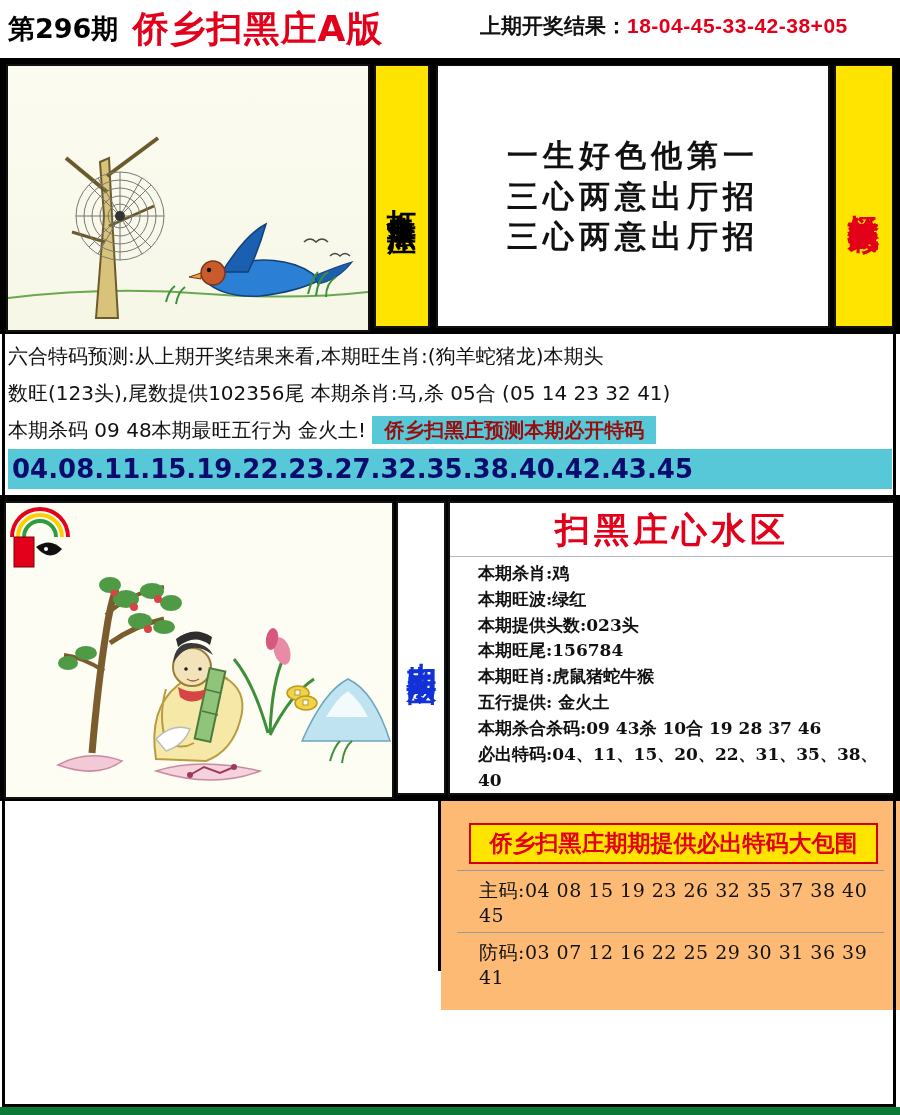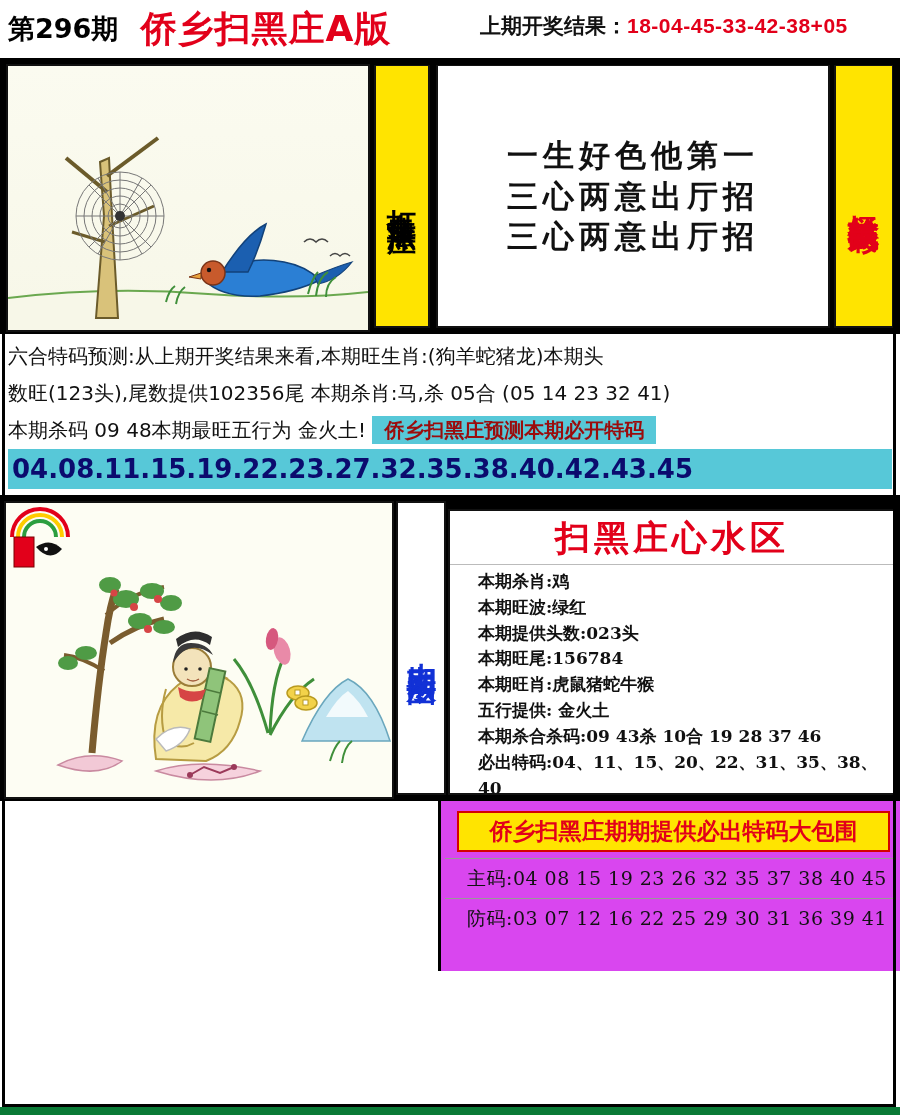--- a/index.html
+++ b/index.html
@@ -15,21 +15,21 @@
   .header{
     position:relative;height:58px;border-bottom:3px solid #000;
     display:flex;align-items:center;
   }
   .issue{
     font-size:27px;font-weight:bold;color:#000;padding-left:8px;white-space:nowrap;
     font-family:"DejaVu Sans",sans-serif;
   }
   .main-title{
     font-size:36px;font-weight:bold;color:#e2001a;letter-spacing:1px;
-    margin-left:22px;white-space:nowrap;font-family:"DejaVu Sans",sans-serif;
+    margin-left:14px;white-space:nowrap;font-family:"DejaVu Sans",sans-serif;
   }
   .prev-result{
     position:absolute;left:480px;top:12px;font-size:21px;font-weight:bold;white-space:nowrap;
   }
   .prev-result .lbl{color:#111;}
   .prev-result .val{color:#e2001a;letter-spacing:0.5px;}
 
   
   .toprow{
     display:flex;height:270px;border-bottom:3px solid #000;background:#000;
@@ -94,37 +94,37 @@
   .vtext-blue{
     width:46px;margin:3px 2px;background:#ffffff;border:2px solid #111;
     display:flex;align-items:center;justify-content:center;
   }
   .vtext-blue span{
     writing-mode:vertical-rl;text-orientation:upright;
     font-size:30px;font-weight:bold;color:#1231d6;letter-spacing:4px;
     font-family:"DejaVu Sans",sans-serif;
   }
   .rightcol{
-    flex:1;margin:11px 4px 3px 0;background:#fff;border:2px solid #111;
+    flex:1;margin:3px 4px 3px 0;background:#fff;border:2px solid #111;
     display:flex;flex-direction:column;
   }
   .rc-title{
     text-align:center;font-size:35px;font-weight:bold;color:#e2001a;
     padding:4px 0 2px 0;letter-spacing:4px;border-bottom:1px solid #bbb;
     font-family:"DejaVu Sans",sans-serif;
   }
   .rc-list{padding:4px 0 2px 28px;font-weight:bold;}
   .rc-list div{
     font-size:17px;color:#111;line-height:1.52;font-family:"DejaVu Serif",serif;
   }
 
   
   .lower{display:flex;height:auto;}
   .lower-left{width:438px;border-right:3px solid #000;background:#fff;height:170px;}
-  .lower-right{flex:1;background:#d946ef;padding:4px;}
+  .lower-right{flex:1;background:#fdba74;padding:16px;}
   .red-banner{
     background:#ffe400;border:2px solid #d40000;margin:6px 6px 6px 12px;
     text-align:center;color:#e2001a;font-size:23px;font-weight:bold;padding:3px 0;
     font-family:"DejaVu Sans",sans-serif;
   }
   .code-row{
     font-size:19px;color:#111;padding:7px 0 6px 22px;border-top:1px solid #999;
     letter-spacing:0.5px;font-family:"DejaVu Serif",serif;
   }
   .footer-strip{

